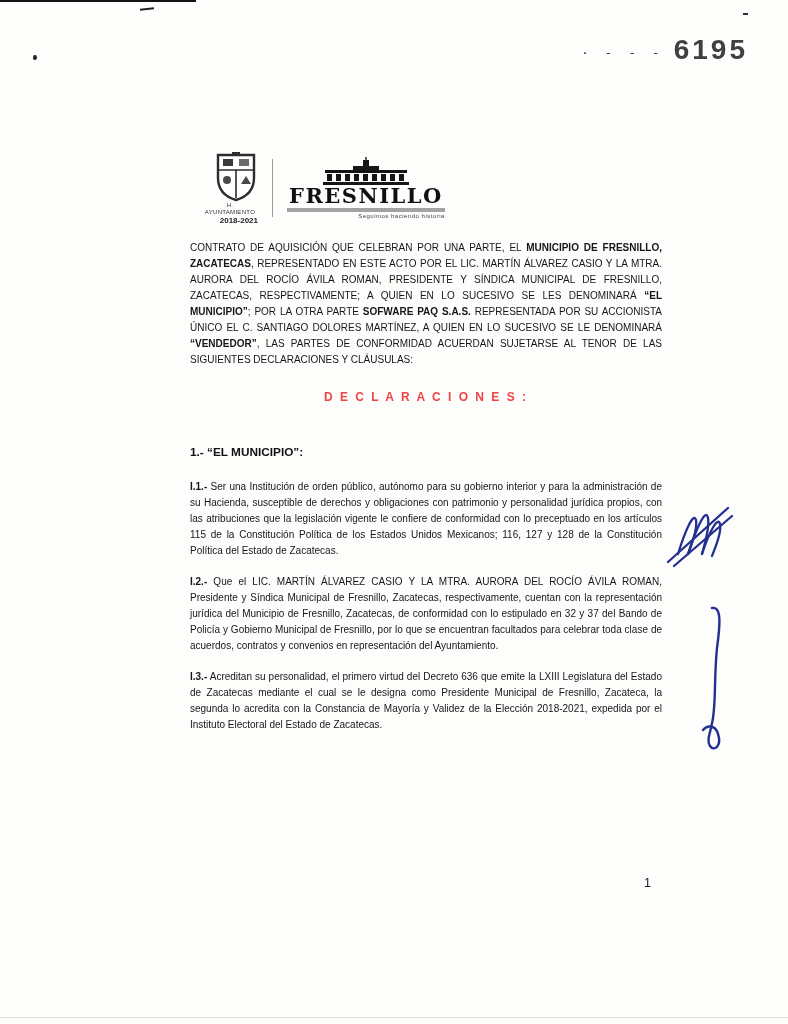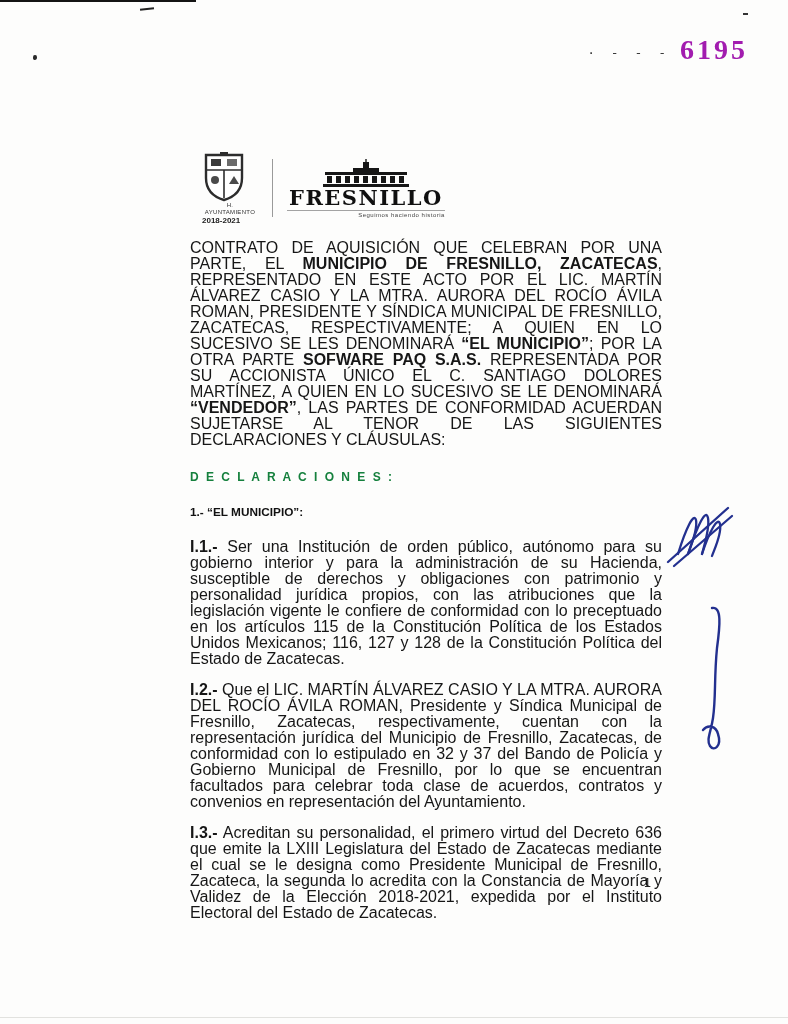--- a/index.html
+++ b/index.html
@@ -24,57 +24,57 @@
   .art-bottom{position:absolute;left:0;bottom:6px;width:100%;height:1px;background:#e2e2df;}
 
   
   .stamp{position:absolute;top:34px;right:40px;display:flex;align-items:center;gap:10px;}
   .stamp-marks{
     font-family:"DejaVu Sans Mono",monospace;
     font-size:13px;letter-spacing:4px;color:#3a3a3a;
     transform:translateY(2px);
   }
   .stamp-number{
-    font-family:Liberation Serif, serif;
-    font-size:28px;font-weight:bold;color:#a21caf;
+    font-family:Liberation Sans, sans-serif;
+    font-size:28px;font-weight:bold;color:#404040;
     letter-spacing:3px;
   }
 
   
   .content{
     position:absolute;left:190px;top:150px;width:472px;
   }
 
   
   .logo-row{
     display:flex;align-items:center;gap:14px;
     margin-left:12px;margin-bottom:14px;height:76px;
   }
-  .crest{display:flex;flex-direction:column;align-items:flex-start;width:56px;}
+  .crest{display:flex;flex-direction:column;align-items:flex-end;width:56px;}
   .crest-caption{font-size:6px;line-height:7px;color:#333;text-align:center;letter-spacing:.3px;}
   .crest-years{font-size:8px;font-weight:bold;color:#222;}
   .logo-divider{width:1px;height:58px;background:#9a9a9a;}
   .fres{display:flex;flex-direction:column;align-items:center;}
   .fres-word{
     font-family:"DejaVu Serif","Liberation Serif",serif;
     font-weight:bold;font-size:21px;letter-spacing:1.5px;color:#101010;
-    border-bottom:1px solid #a3a3a3;padding:0 2px 1px 2px;line-height:22px;
+    border-bottom:4px solid #a3a3a3;padding:0 2px 1px 2px;line-height:22px;
   }
   .fres-tagline{font-size:6px;color:#444;letter-spacing:.5px;align-self:flex-end;margin-top:1px;}
 
   
   p.doc{
     margin:0 0 15px 0;
-    font-size:16px;line-height:16px;
+    font-size:10px;line-height:16px;
     text-align:justify;color:#161616;
   }
   .b{font-weight:bold;}
   .h-decl{
-    text-align:left;font-weight:bold;font-size:12px;
-    letter-spacing:2px;margin:22px 0 21px 0;color:#15803d;
+    text-align:center;font-weight:bold;font-size:12px;
+    letter-spacing:2px;margin:22px 0 41px 0;color:#ef4444;
   }
   .h-sec{font-weight:bold;font-size:11.8px;margin:12px 0 20px 0;color:#111;}
   .clause-label{font-weight:bold;}
 
   .page-number{
     position:absolute;left:644px;top:876px;
     font-size:12.5px;color:#222;
   }
 
   .ink{position:absolute;pointer-events:none;}

